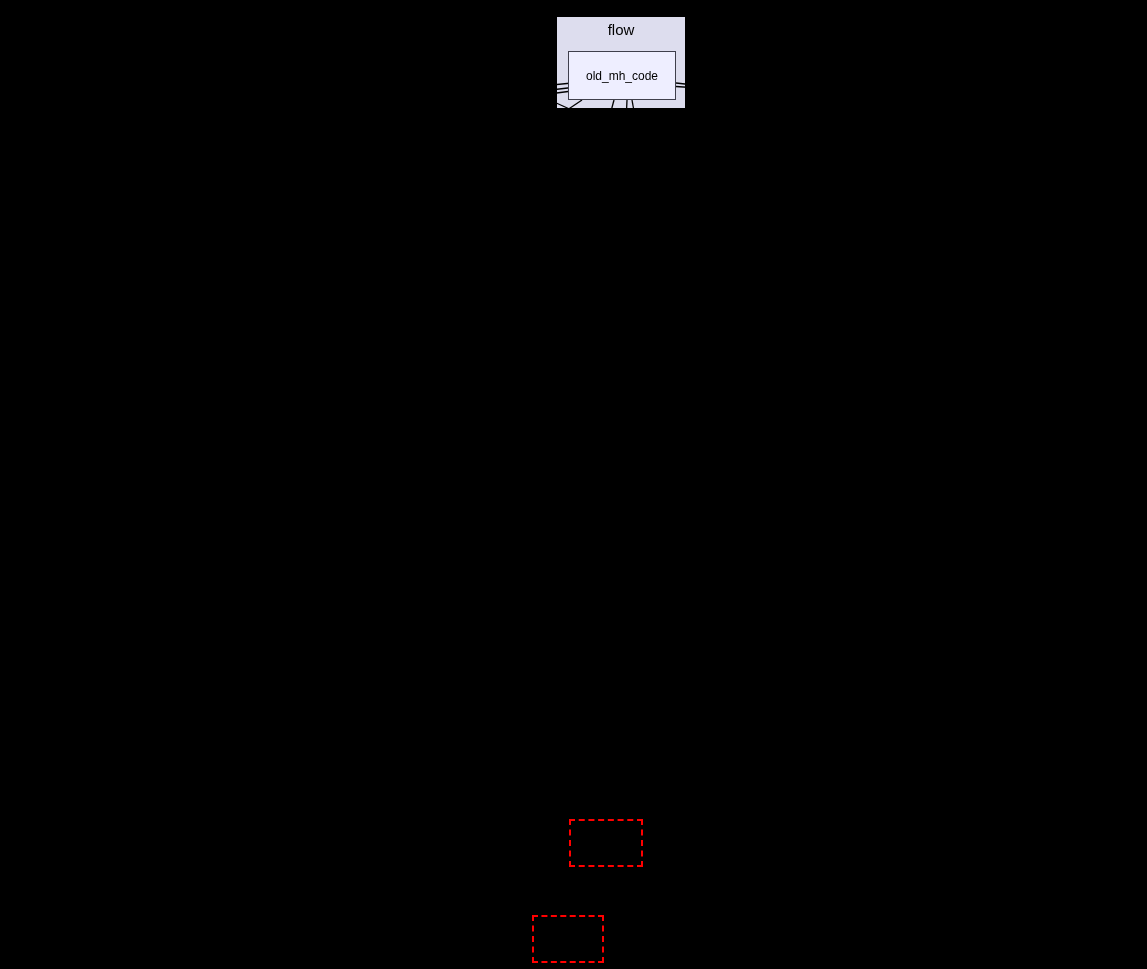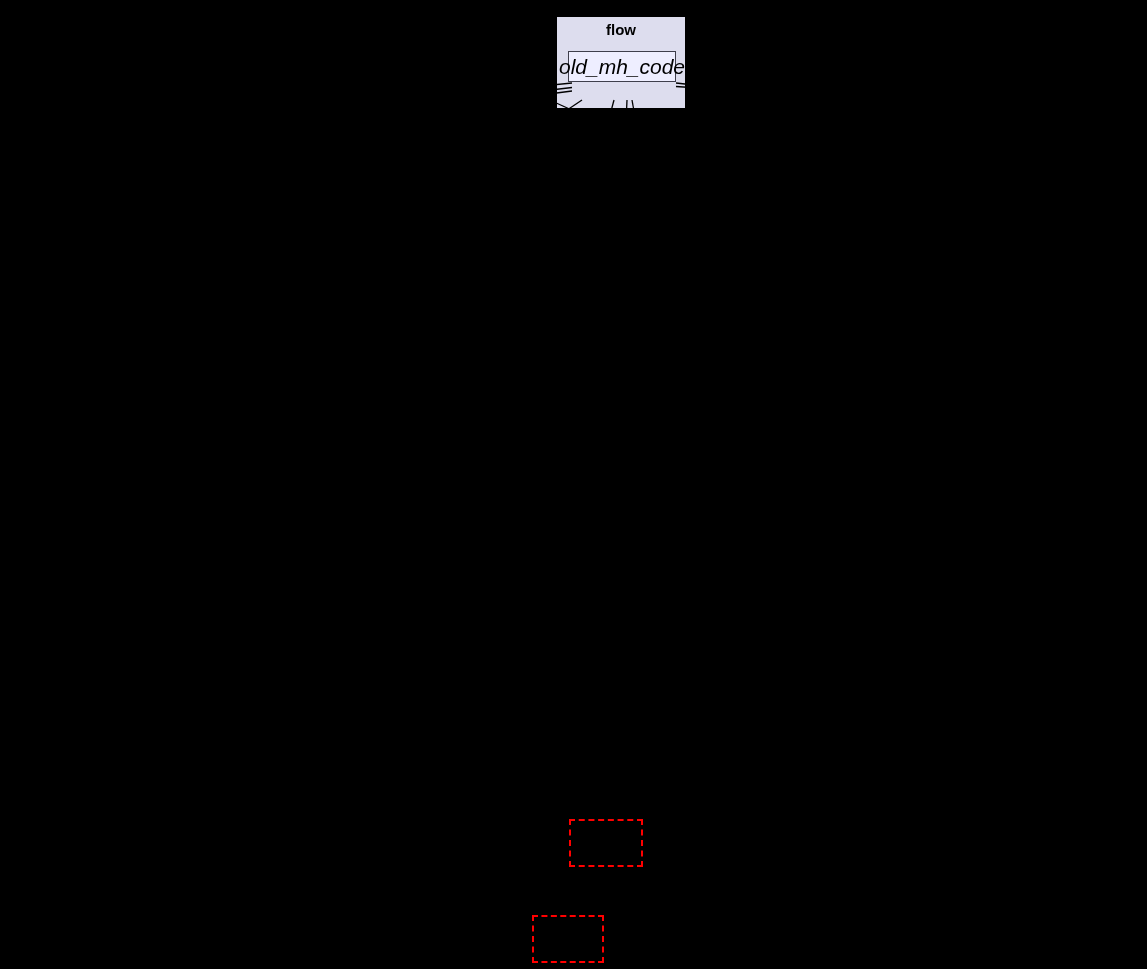--- a/index.html
+++ b/index.html
@@ -37,44 +37,42 @@
   .cluster-label {
     position: absolute;
     left: 0;
     top: 4px;
     width: 100%;
     text-align: center;
     font-size: 15px;
     line-height: 17px;
     color: var(--label);
     cursor: pointer;
-    font-weight: bold;
   }
   .edges {
     position: absolute;
     left: 0;
     top: 0;
     pointer-events: none;
   }
   .dir-node {
     position: absolute;
     left: 568px;
     top: 51px;
     width: 108px;
-    height: 31px;
+    height: 49px;
     background: var(--node-fill);
     border: 1.5px solid var(--node-border);
     box-sizing: border-box;
     display: flex;
     align-items: center;
     justify-content: center;
-    font-size: 21px;
+    font-size: 12px;
     color: var(--label);
     cursor: pointer;
-    font-style: italic;
   }
   .red-node {
     position: absolute;
     border: 2px dashed var(--truncated-border);
     box-sizing: border-box;
     background: transparent;
     cursor: pointer;
   }
   .red-node-1 {
     left: 569px;

